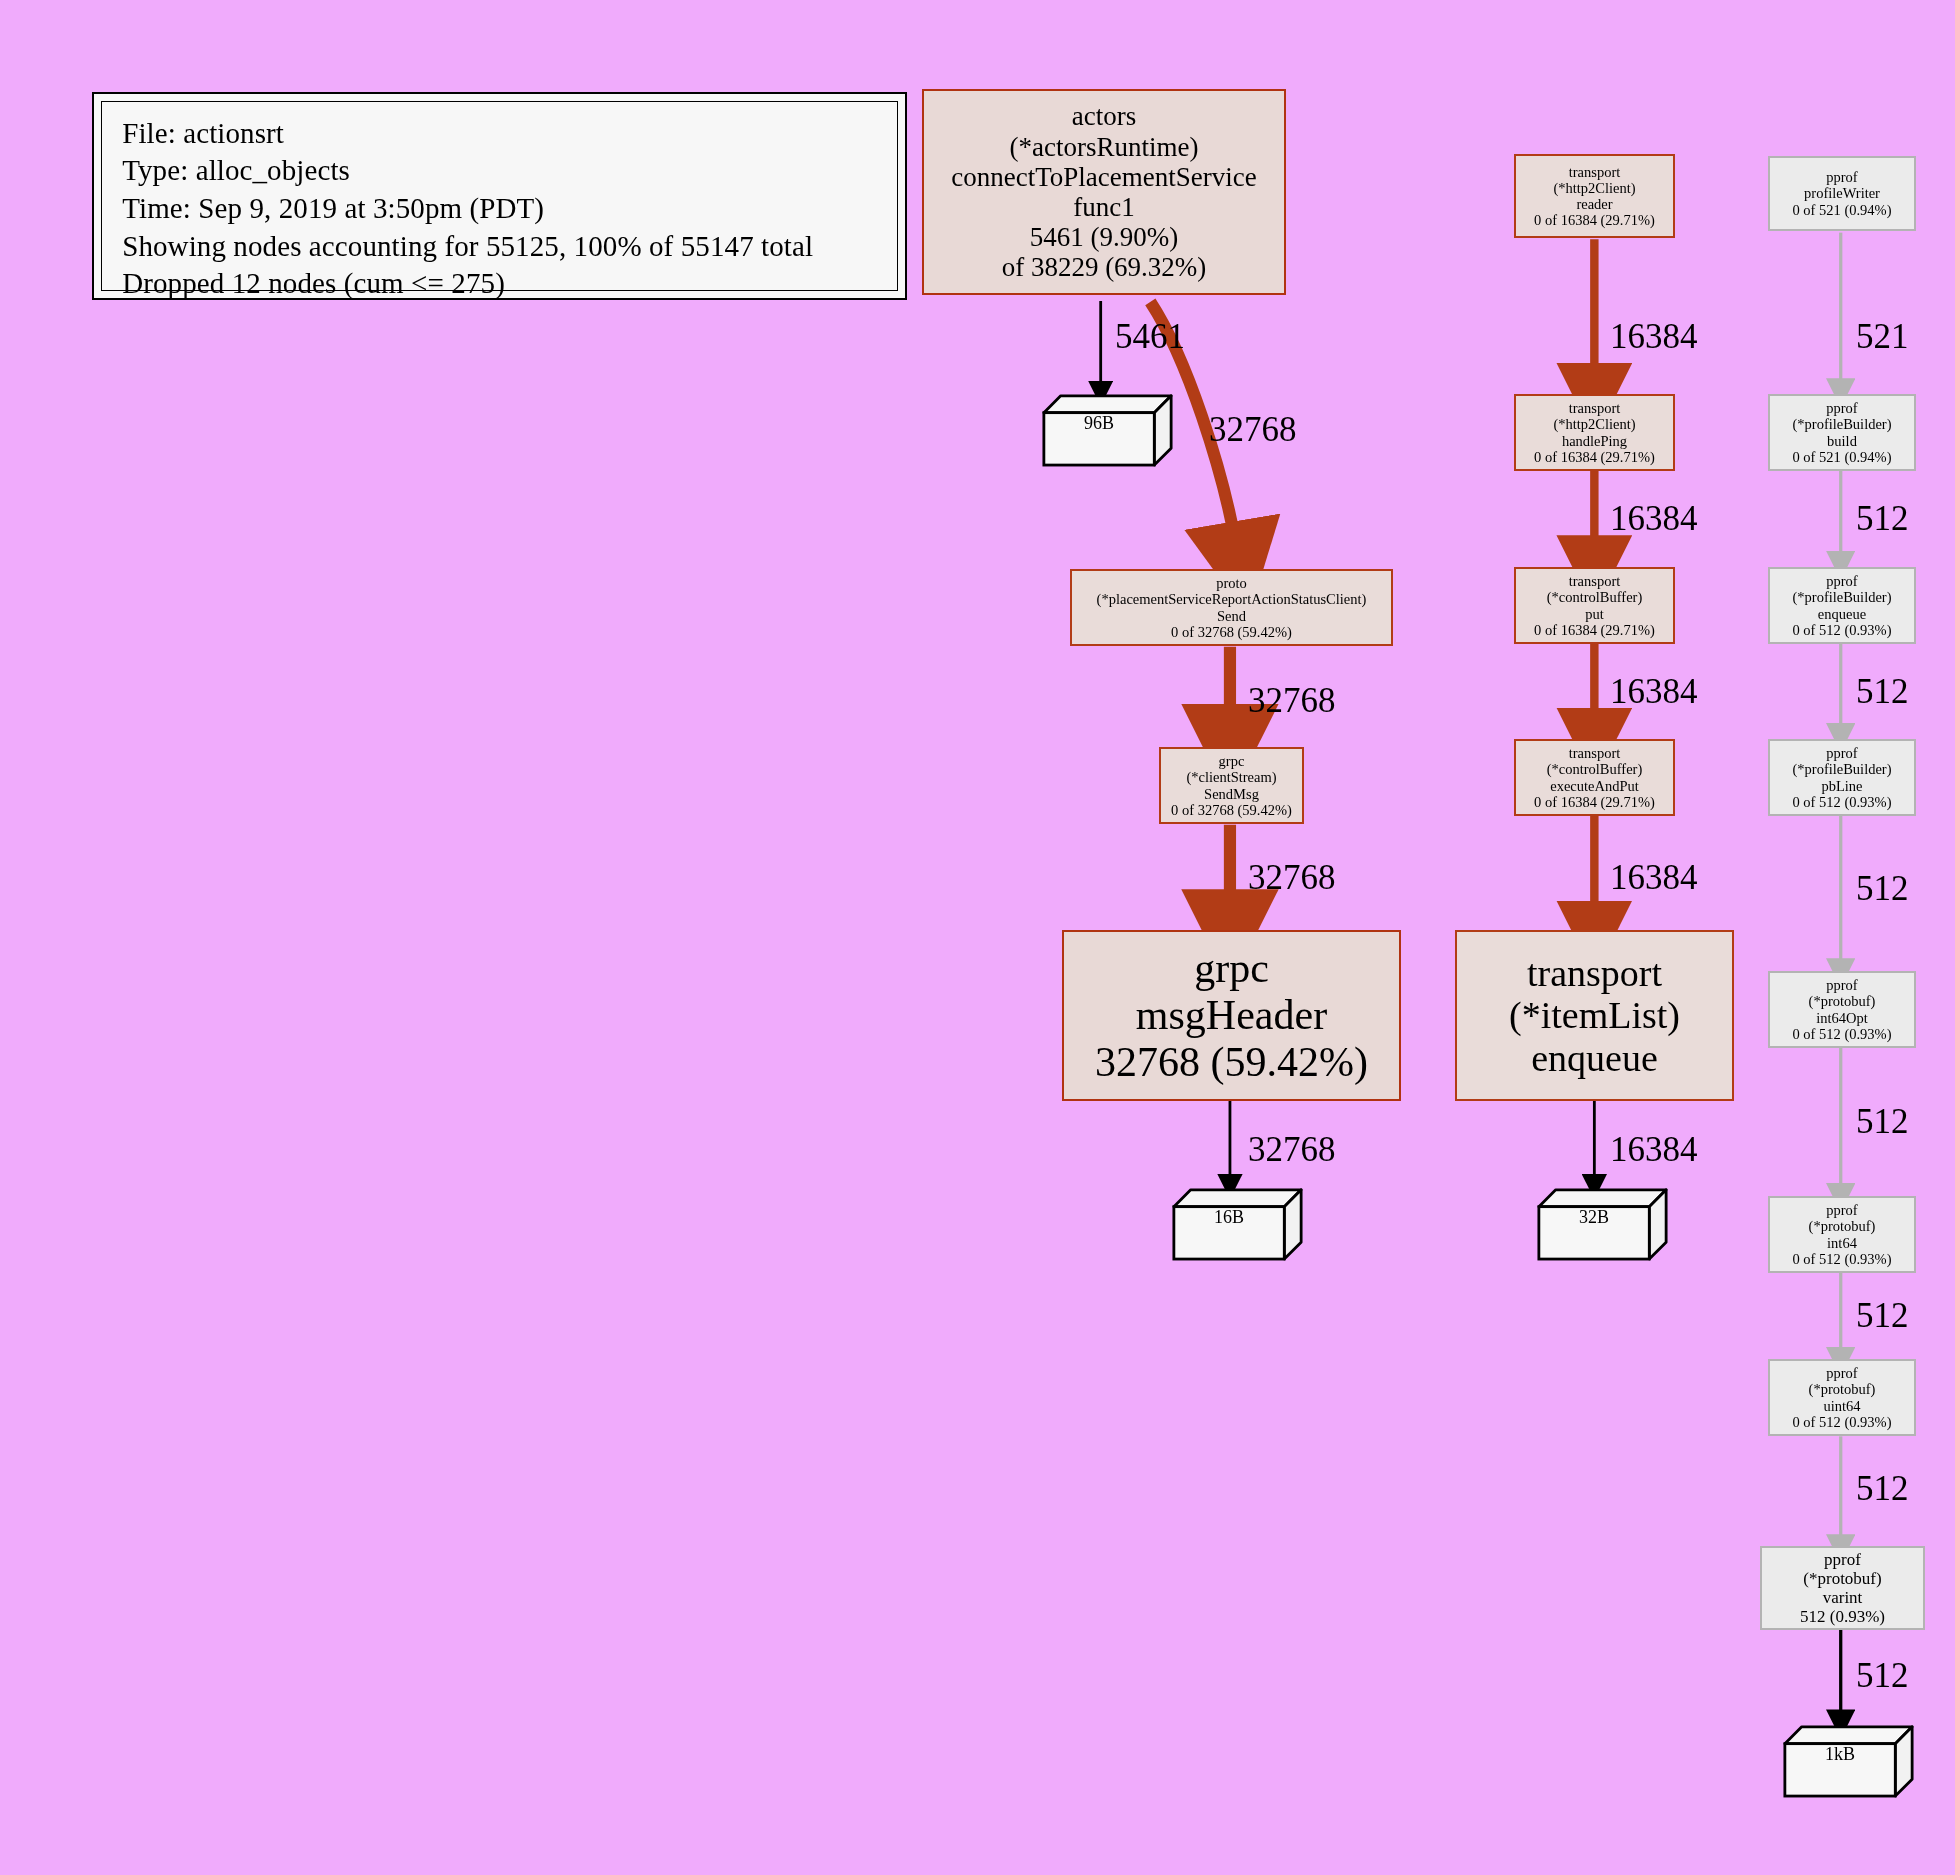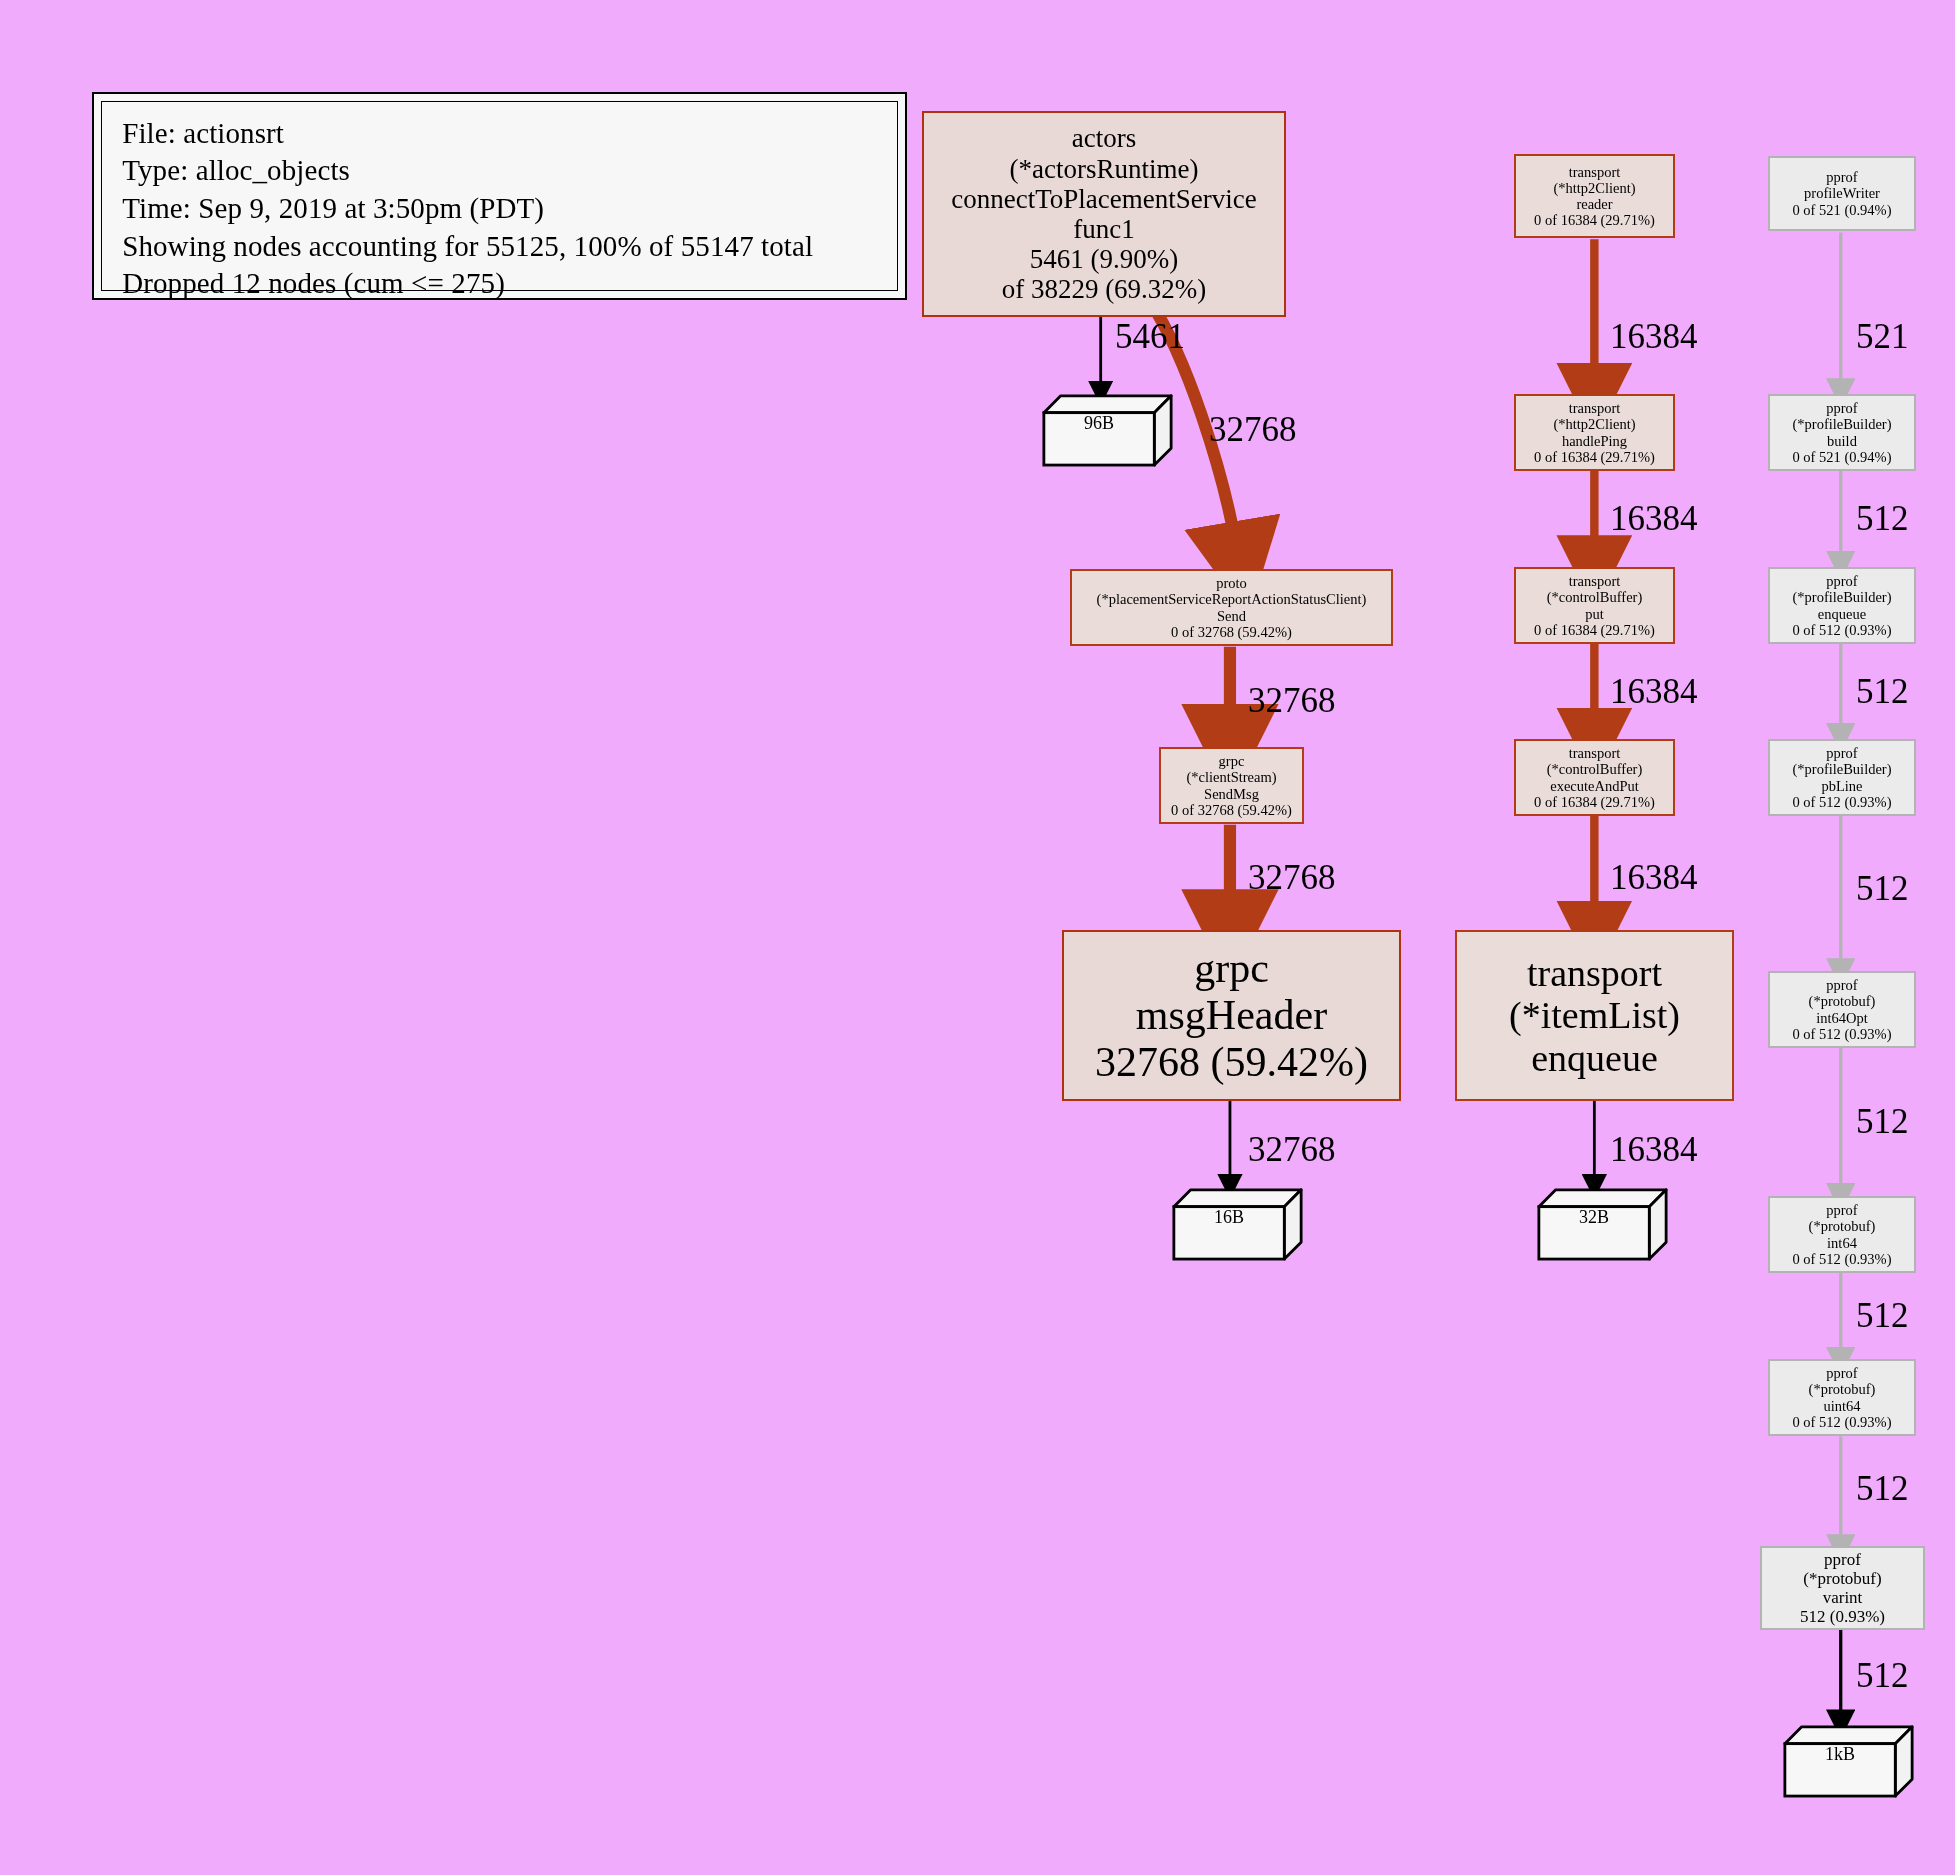--- a/index.html
+++ b/index.html
@@ -160,21 +160,21 @@
   <div class="legend-outer" style="left:92px; top:92px; width:815px; height:208px;">
     <div class="legend-inner">
       <div class="legend-line">File: actionsrt</div>
       <div class="legend-line">Type: alloc_objects</div>
       <div class="legend-line">Time: Sep 9, 2019 at 3:50pm (PDT)</div>
       <div class="legend-line">Showing nodes accounting for 55125, 100% of 55147 total</div>
       <div class="legend-line">Dropped 12 nodes (cum &lt;= 275)</div>
     </div>
   </div>
 
-  <div class="node red-strong" style="left:922px; top:111px; width:364px; height:206px; font-size:27px;">
+  <div class="node red-strong" style="left:922px; top:89px; width:364px; height:206px; font-size:27px;">
     <span class="ln">actors</span>
     <span class="ln">(*actorsRuntime)</span>
     <span class="ln">connectToPlacementService</span>
     <span class="ln">func1</span>
     <span class="ln">5461 (9.90%)</span>
     <span class="ln">of 38229 (69.32%)</span>
   </div>
 
   <div class="node red" style="left:1070px; top:569px; width:323px; height:77px; font-size:14.5px;">
     <span class="ln">proto</span>

